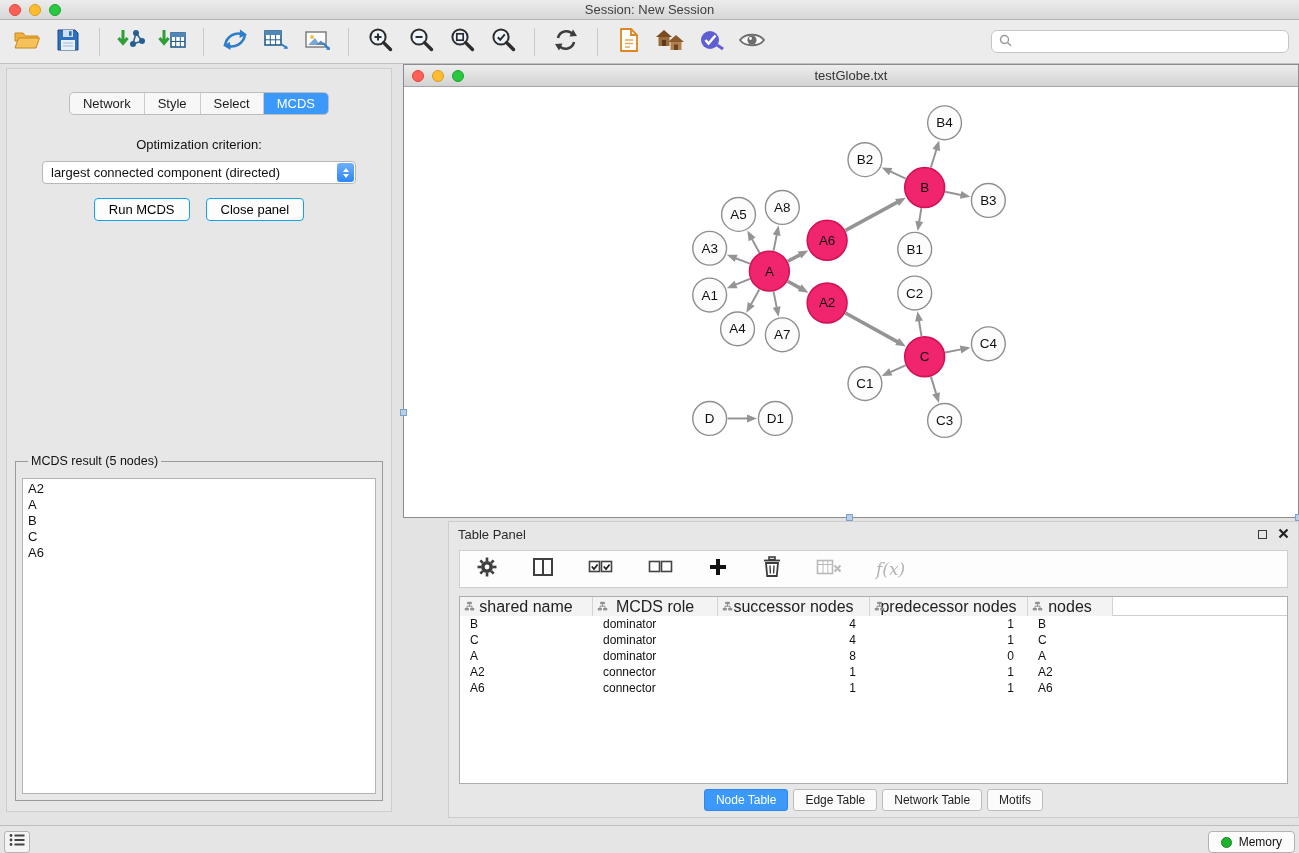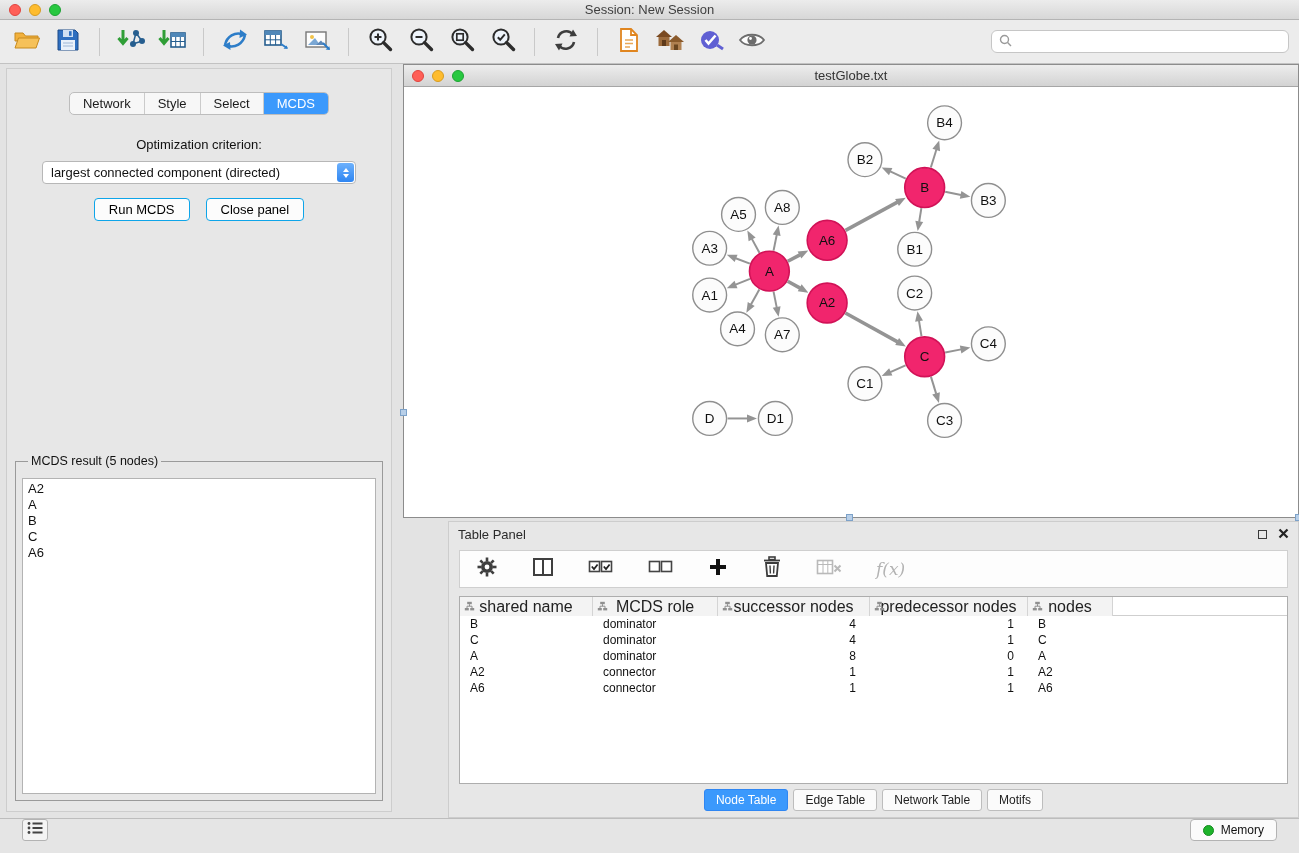--- a/index.html
+++ b/index.html
@@ -82,22 +82,22 @@
   .trow { display:flex; height:16px; align-items:center; }
   .tcell { font-size:12px; height:16px; line-height:16px; white-space:nowrap; }
   .col-0{ width:133px; } .col-1{ width:125px; } .col-2{ width:152px; } .col-3{ width:158px; } .col-4{ width:85px; }
   .tcell.col-0,.tcell.col-1,.tcell.col-4 { padding-left:10px; }
   .tcell.col-2,.tcell.col-3 { text-align:right; padding-right:14px; }
   .table-tabs { position:absolute; bottom:6px; left:0; right:0; display:flex; justify-content:center; gap:5px; }
   .btab { font-size:12px; padding:3px 11px; background:#fbfbfb; border:1px solid #bdbdbd; border-radius:3px; color:#222; }
   .btab.sel { background:#3b99fc; border-color:#2f86f2; color:#fff; }
 
   
-  .statusbar { position:absolute; bottom:0; left:0; right:0; height:35px; background:#e5e5e5;
-    border-top:1px solid #bdbdbd; display:flex; align-items:flex-start; padding:0 22px; }
+  .statusbar { position:absolute; bottom:0; left:0; right:0; height:28px; background:#e5e5e5;
+    border-top:1px solid #bdbdbd; display:flex; align-items:flex-end; padding:0 4px; }
   .list-btn { width:26px; height:22px; border:1px solid #b3b3b3; border-radius:3px; background:#f4f4f4;
     display:flex; align-items:center; justify-content:center; }
   .mem-btn { margin-left:auto; display:flex; align-items:center; gap:7px; border:1px solid #b3b3b3;
     border-radius:4px; background:#fbfbfb; padding:3px 12px; font-size:12px; }
   .mem-dot { width:11px; height:11px; border-radius:50%; background:#1db32a; border:1px solid #148a1f; }
 </style>
 </head>
 <body>
 
 <div class="titlebar">

